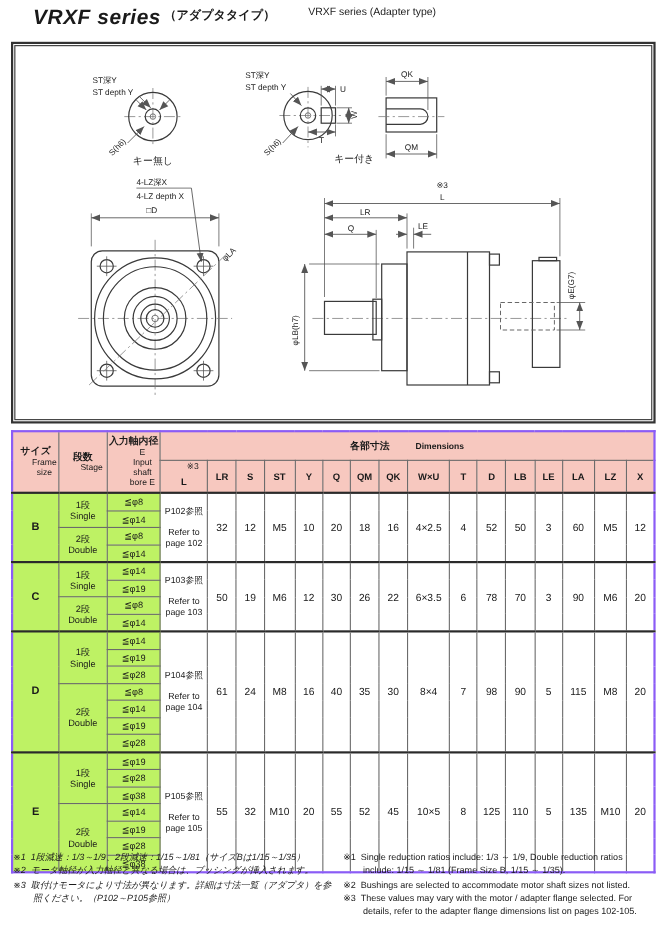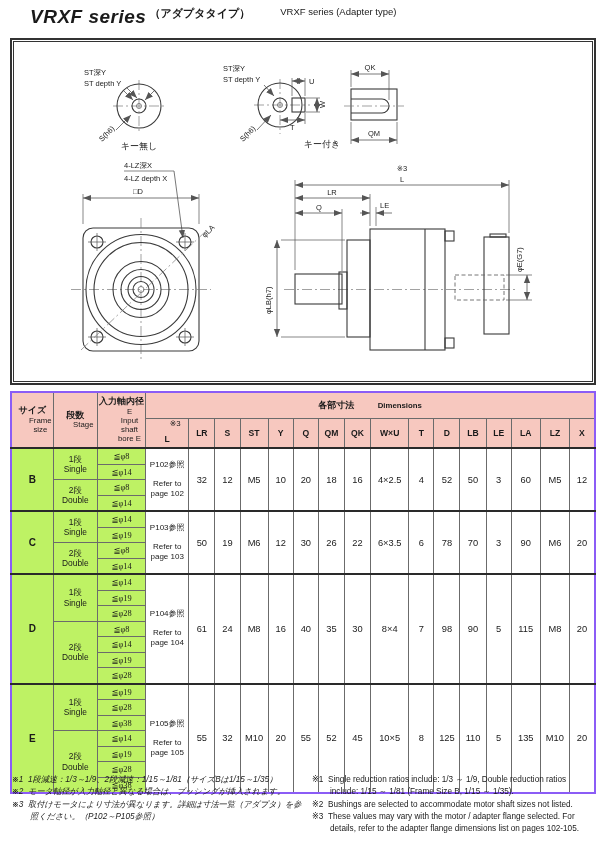--- a/index.html
+++ b/index.html
@@ -30,21 +30,21 @@
   table.dims th, table.dims td { border:1px solid #6b6b6b; padding:0; text-align:center; vertical-align:middle; }
   thead th { background:#f7c8bf; font-weight:normal; }
   .h1 th { height:25px; }
   .h2 th { height:28px; border-bottom:2px solid #2a2a2a; }
   .hjp { font-size:9px; font-weight:bold; display:block; line-height:1.25; }
   .hen { font-size:7.8px; display:block; line-height:1.15;margin-left:16px; }
   .hcol { font-size:8.6px; font-weight:bold; }
   td.pink { background:#bef264; }
   td.frame { font-size:10px; font-weight:bold; }
   td.stage span { display:block; font-size:8.4px; line-height:1.25; }
-  td.bore { font-size:8.4px; height:14.5px;font-family:Liberation Serif, serif; }
+  td.bore { font-size:8.4px; height:14.5px; }
   td.lref { border-left:2px solid #2a2a2a; border-right:1px solid #b3b3b3; }
   td.lref span { display:block; font-size:8px; line-height:1.25; }
   td.lref .gap { margin-top:9px; }
   td.val { border:1px solid #b3b3b3; font-size:9.3px;margin-top:17px; }
   tr.sec td { border-top:2px solid #2a2a2a; }
 
   
   .notes { position:absolute; left:12px; top:774px; width:584px; display:flex; }
   .notes-jp { width:292px;font-style:italic; }
   .notes-en { width:292px; padding-left:8px; box-sizing:border-box; }

